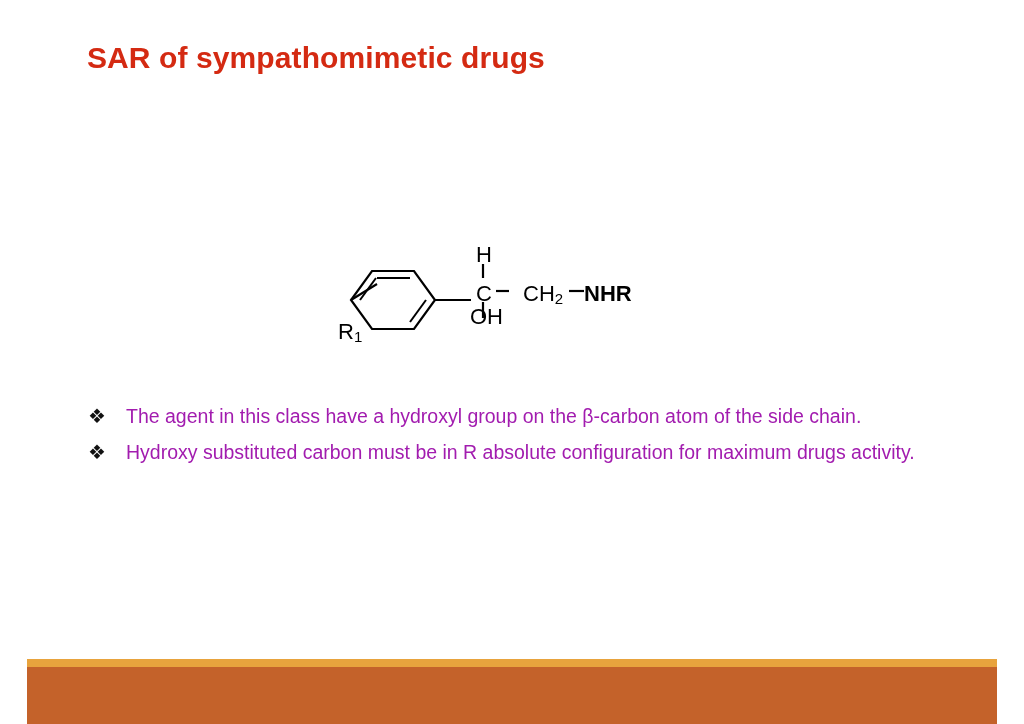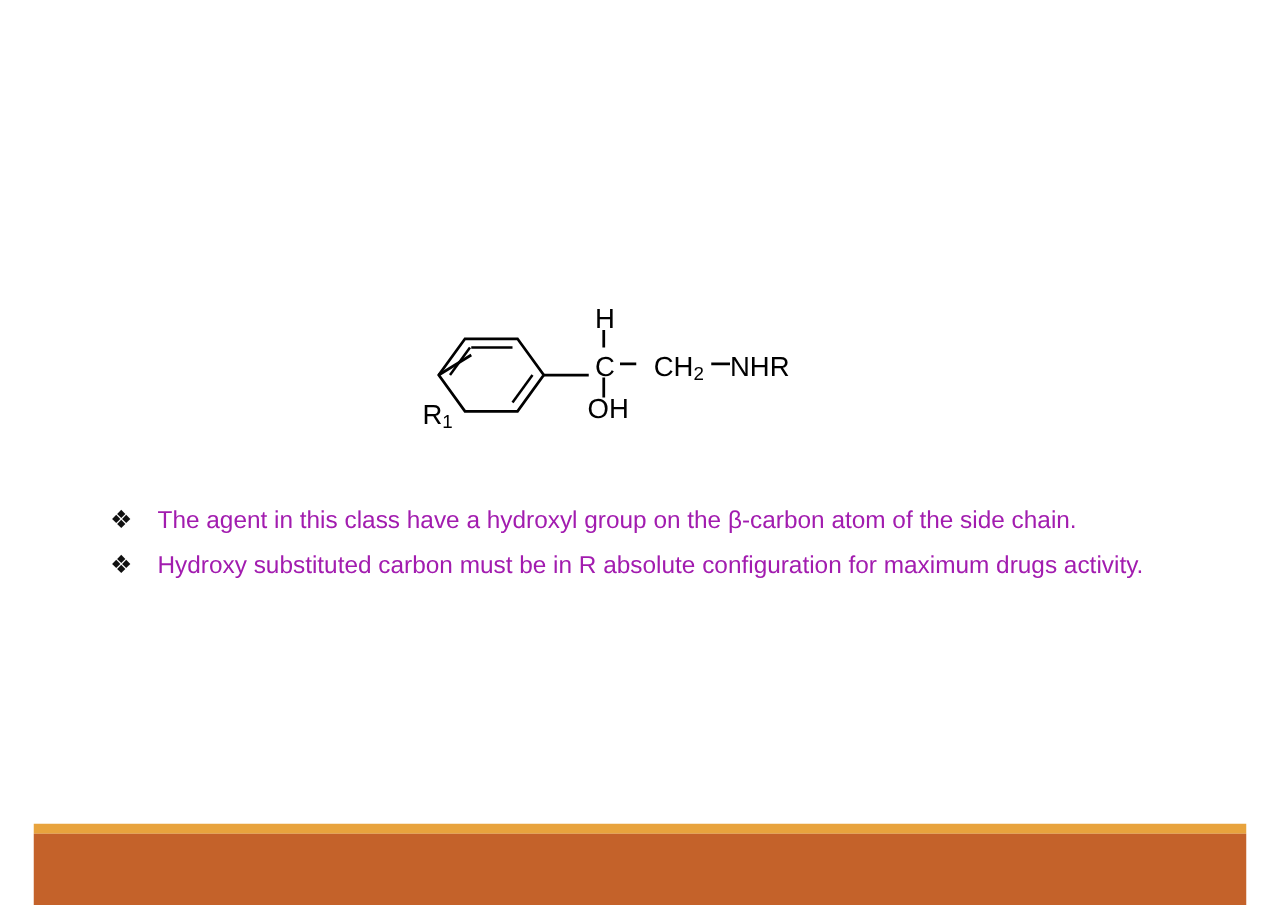--- a/index.html
+++ b/index.html
@@ -57,23 +57,23 @@
     color: #000000;
     font-family: "Liberation Sans", sans-serif;
     white-space: nowrap;
   }
   .struct-label .sub {
     font-size: 15px;
     vertical-align: -3px;
   }
   #lbl-h    { left: 146px; top: 4px; }
   #lbl-c    { left: 146px; top: 43px; }
-  #lbl-oh   { left: 140px; top: 76px; }
+  #lbl-oh   { left: 140px; top: 66px; }
   #lbl-ch2  { left: 193px; top: 43px; }
-  #lbl-nhr  { left: 254px; top: 43px; }
+  #lbl-nhr  { left: 254px; top: 43px; font-weight: bold; }
   #lbl-r1   { left: 8px;  top: 62px; margin-top: 19px; }
 
   
   .bullets {
     position: absolute;
     left: 88px;
     top: 400px;
     width: 830px;
   }
   .bullet-row {
@@ -117,20 +117,21 @@
     top: 667px;
     height: 57px;
     background: #c4622a;
   }
 </style>
 </head>
 <body>
 
 <div class="slide">
 
+  <div class="slide-title">SAR of sympathomimetic drugs</div>
 
 
   <div class="structure">
     <svg width="360" height="130" viewBox="0 0 360 130">
 
       <polygon points="42,33 84,33 105,62 84,91 42,91 21,62" fill="none" stroke="#000000" stroke-width="2.2"></polygon>
 
       <line x1="47" y1="40" x2="80" y2="40" stroke="#000000" stroke-width="2"></line>
       <line x1="96" y1="62" x2="80" y2="84" stroke="#000000" stroke-width="2"></line>
       <line x1="30" y1="62" x2="46" y2="40" stroke="#000000" stroke-width="2"></line>

